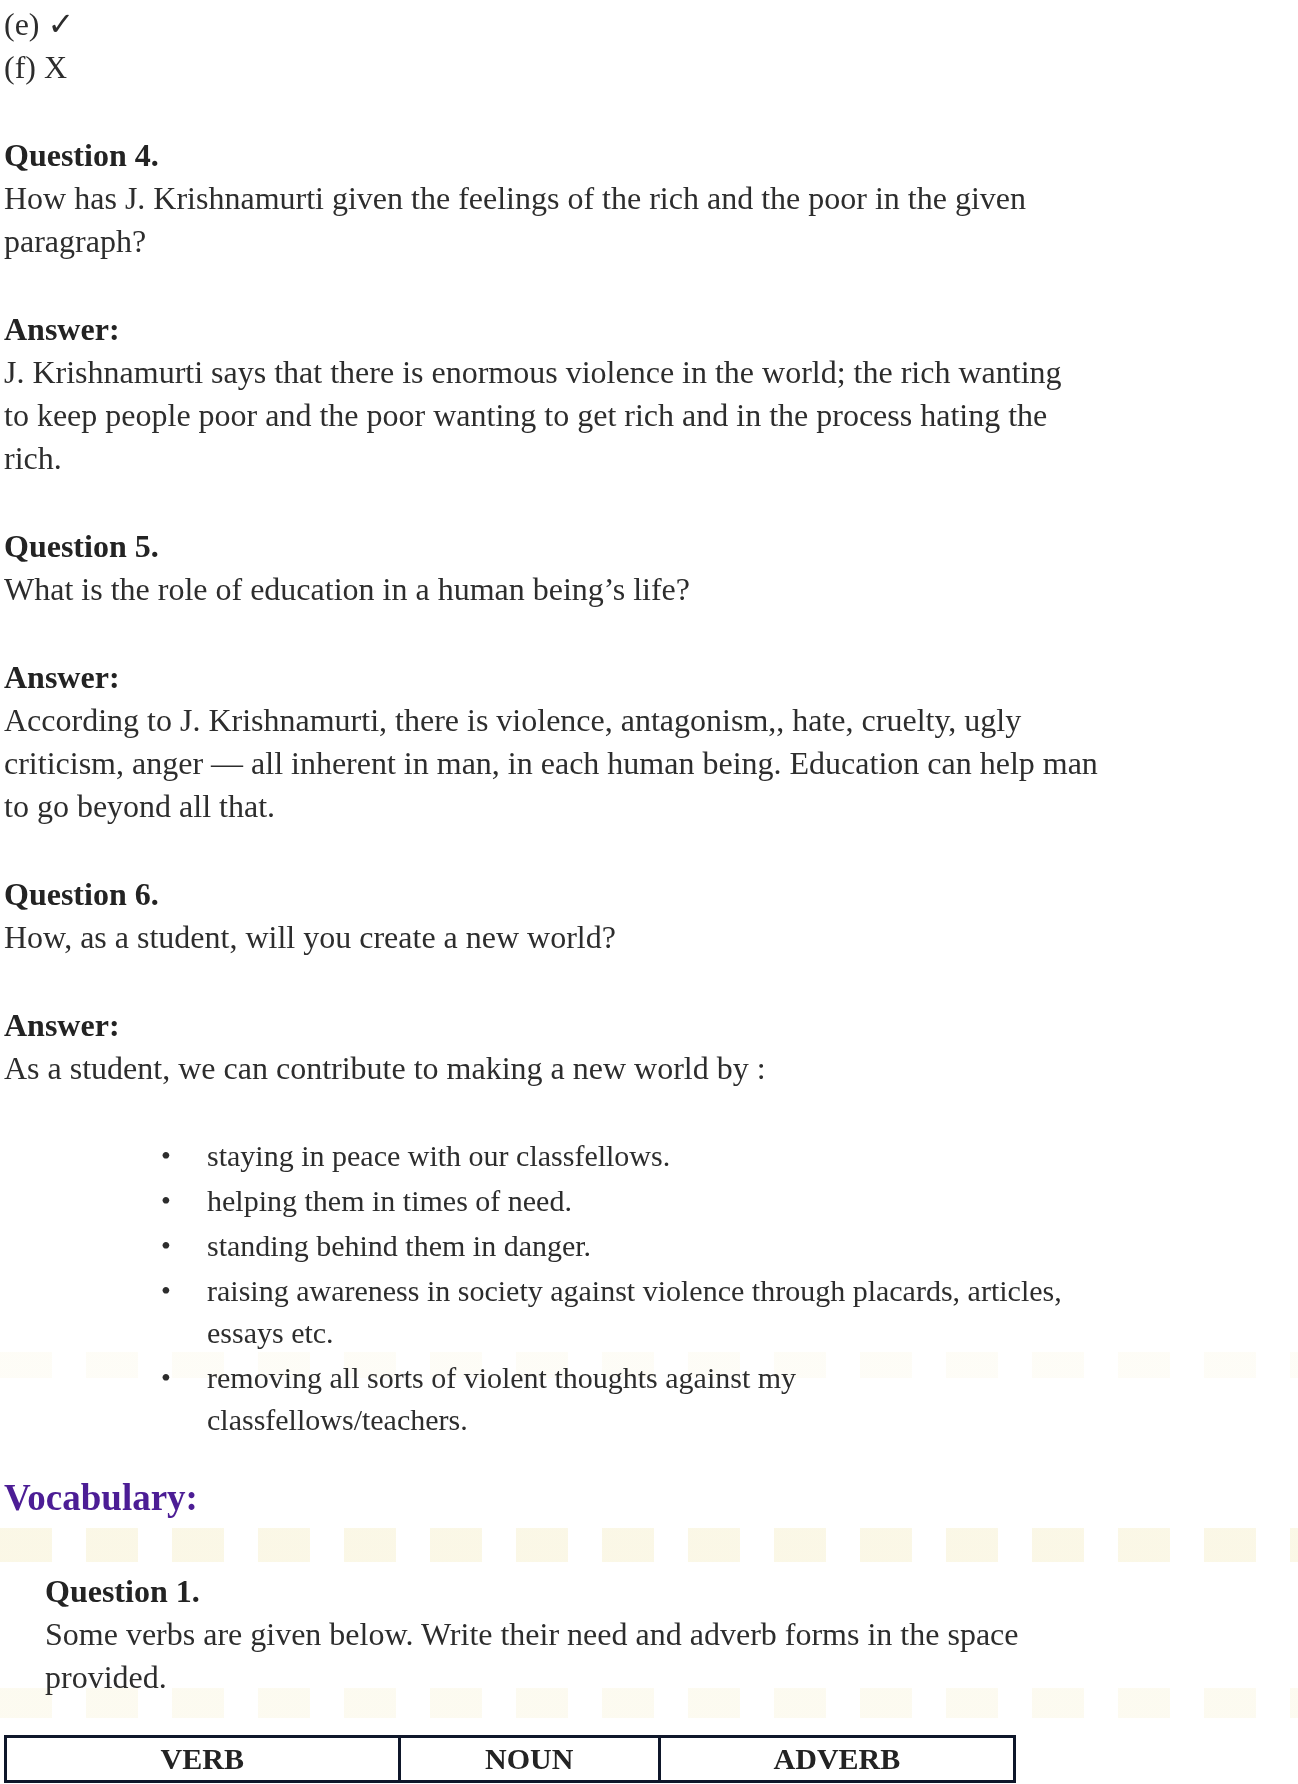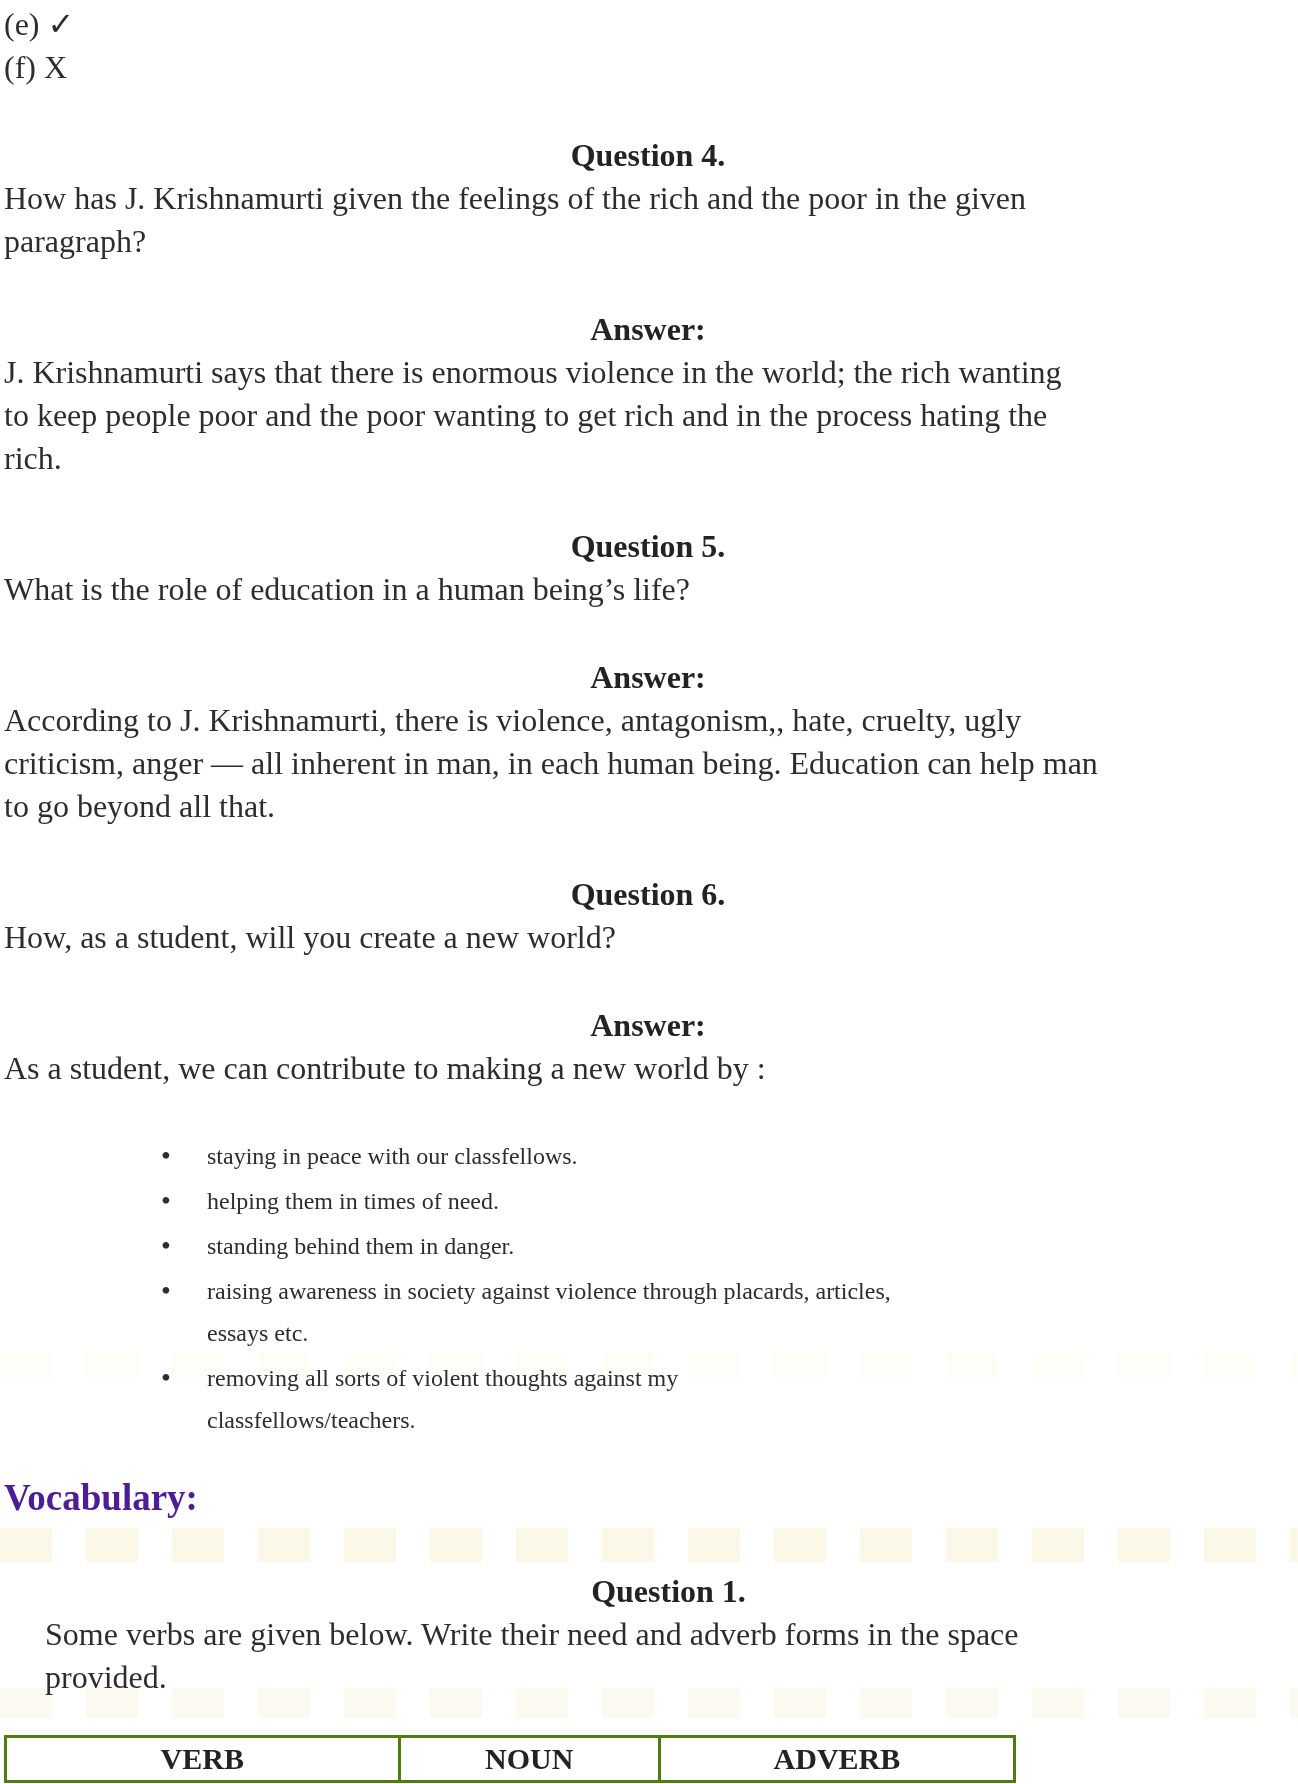--- a/index.html
+++ b/index.html
@@ -22,35 +22,34 @@
   }
   .block {
     margin: 0 0 45px 0;
     font-size: 32px;
     line-height: 43px;
   }
   .block .h {
     display: block;
     font-weight: bold;
     color: #232323;
-    text-align: center;
   }
   .lines {
     display: block;
     white-space: pre-line;
   }
   ul.bullets {
     list-style: none;
     margin: 0 0 32px 0;
     padding: 0 0 0 155px;
   }
   ul.bullets li {
     position: relative;
     padding-left: 48px;
-    font-size: 24px;
+    font-size: 30px;
     line-height: 42px;
     margin: 0 0 3px 0;
     white-space: pre-line;
   }
   ul.bullets li::before {
     content: "\2022";
     position: absolute;
     left: 2px;
     top: 0;
     font-size: 28px;
@@ -64,21 +63,21 @@
     color: #4c1d95;
   }
   .q1-block { margin-bottom: 36px; margin-left: 41px; }
   table.vocab-table {
     border-collapse: collapse;
     table-layout: fixed;
     width: 1012px;
     background: transparent;
   }
   table.vocab-table th {
-    border: 3px solid #4d7c0f;
+    border: 3px solid #0f172a;
     height: 45px;
     padding: 0;
     text-align: center;
     vertical-align: middle;
     font-size: 30px;
     font-weight: bold;
     color: #232323;
   }
   
   .artifact-strip {

